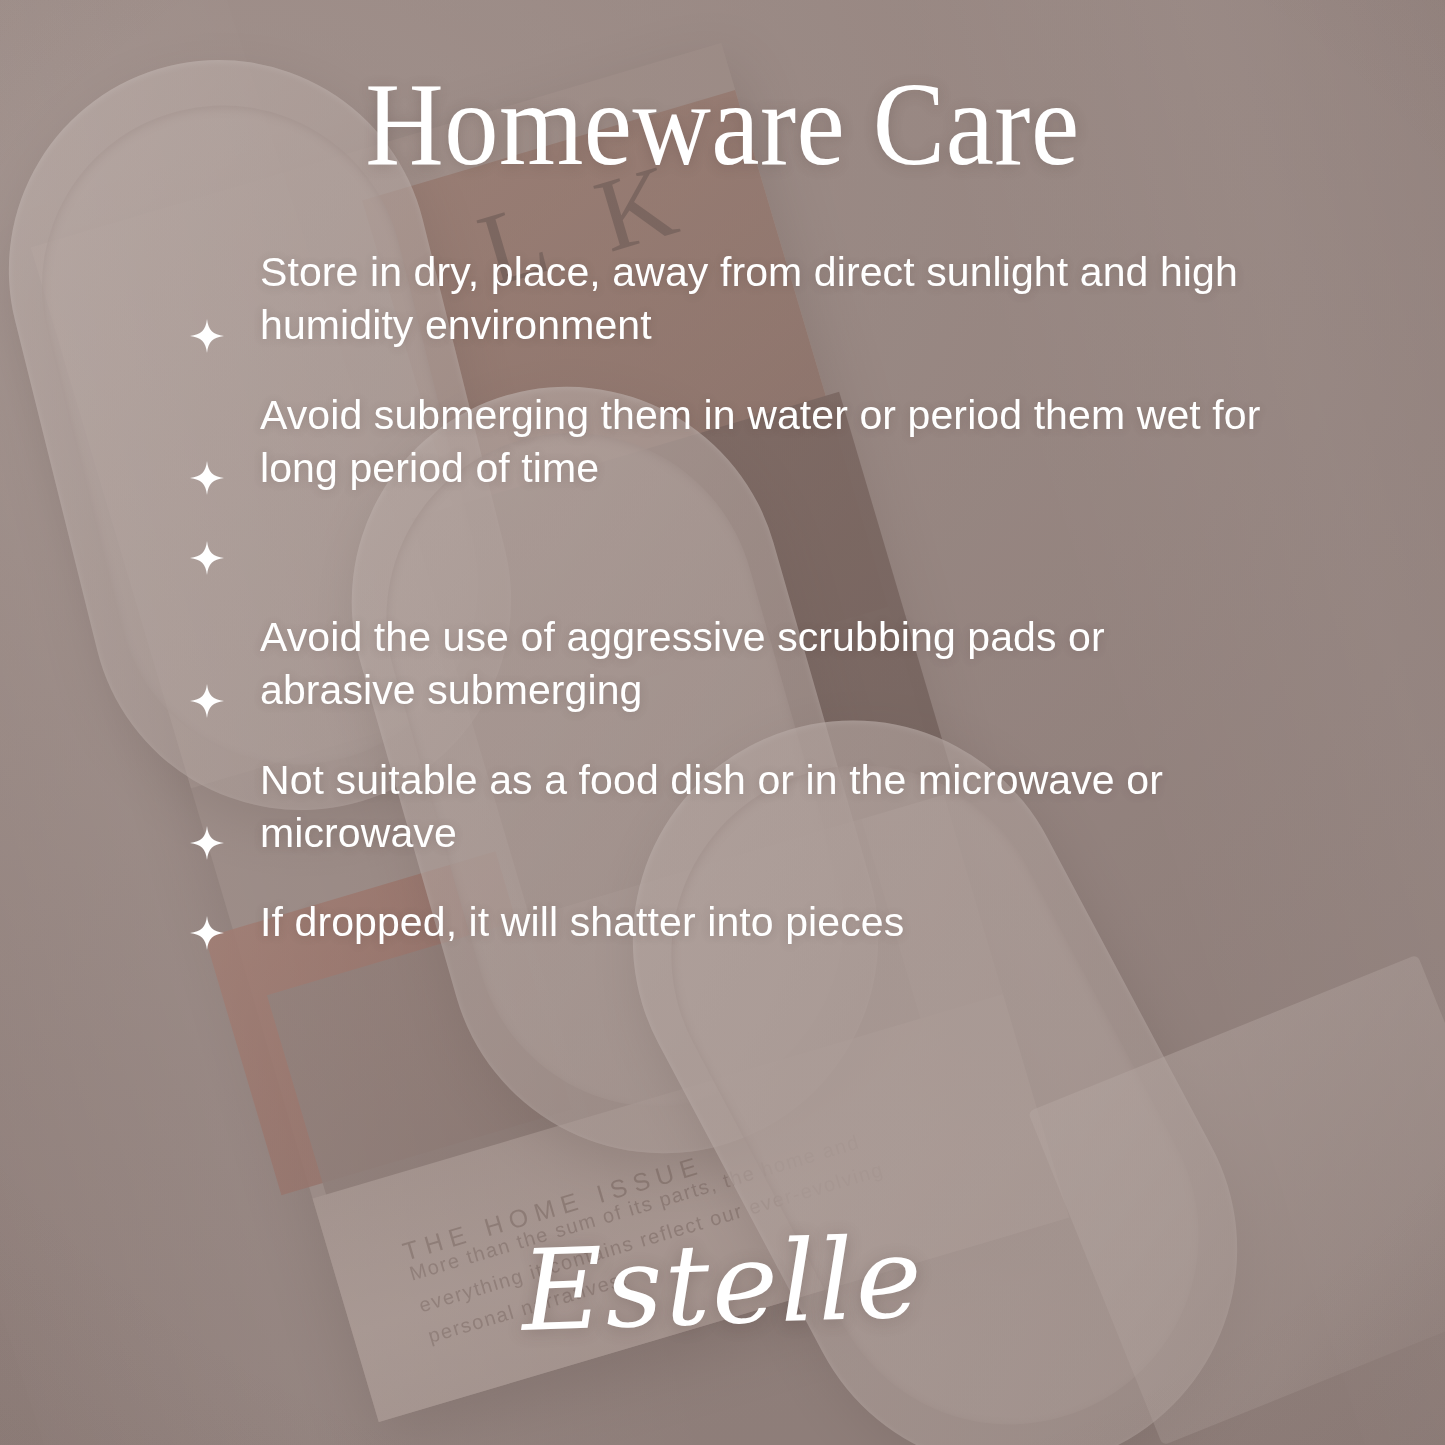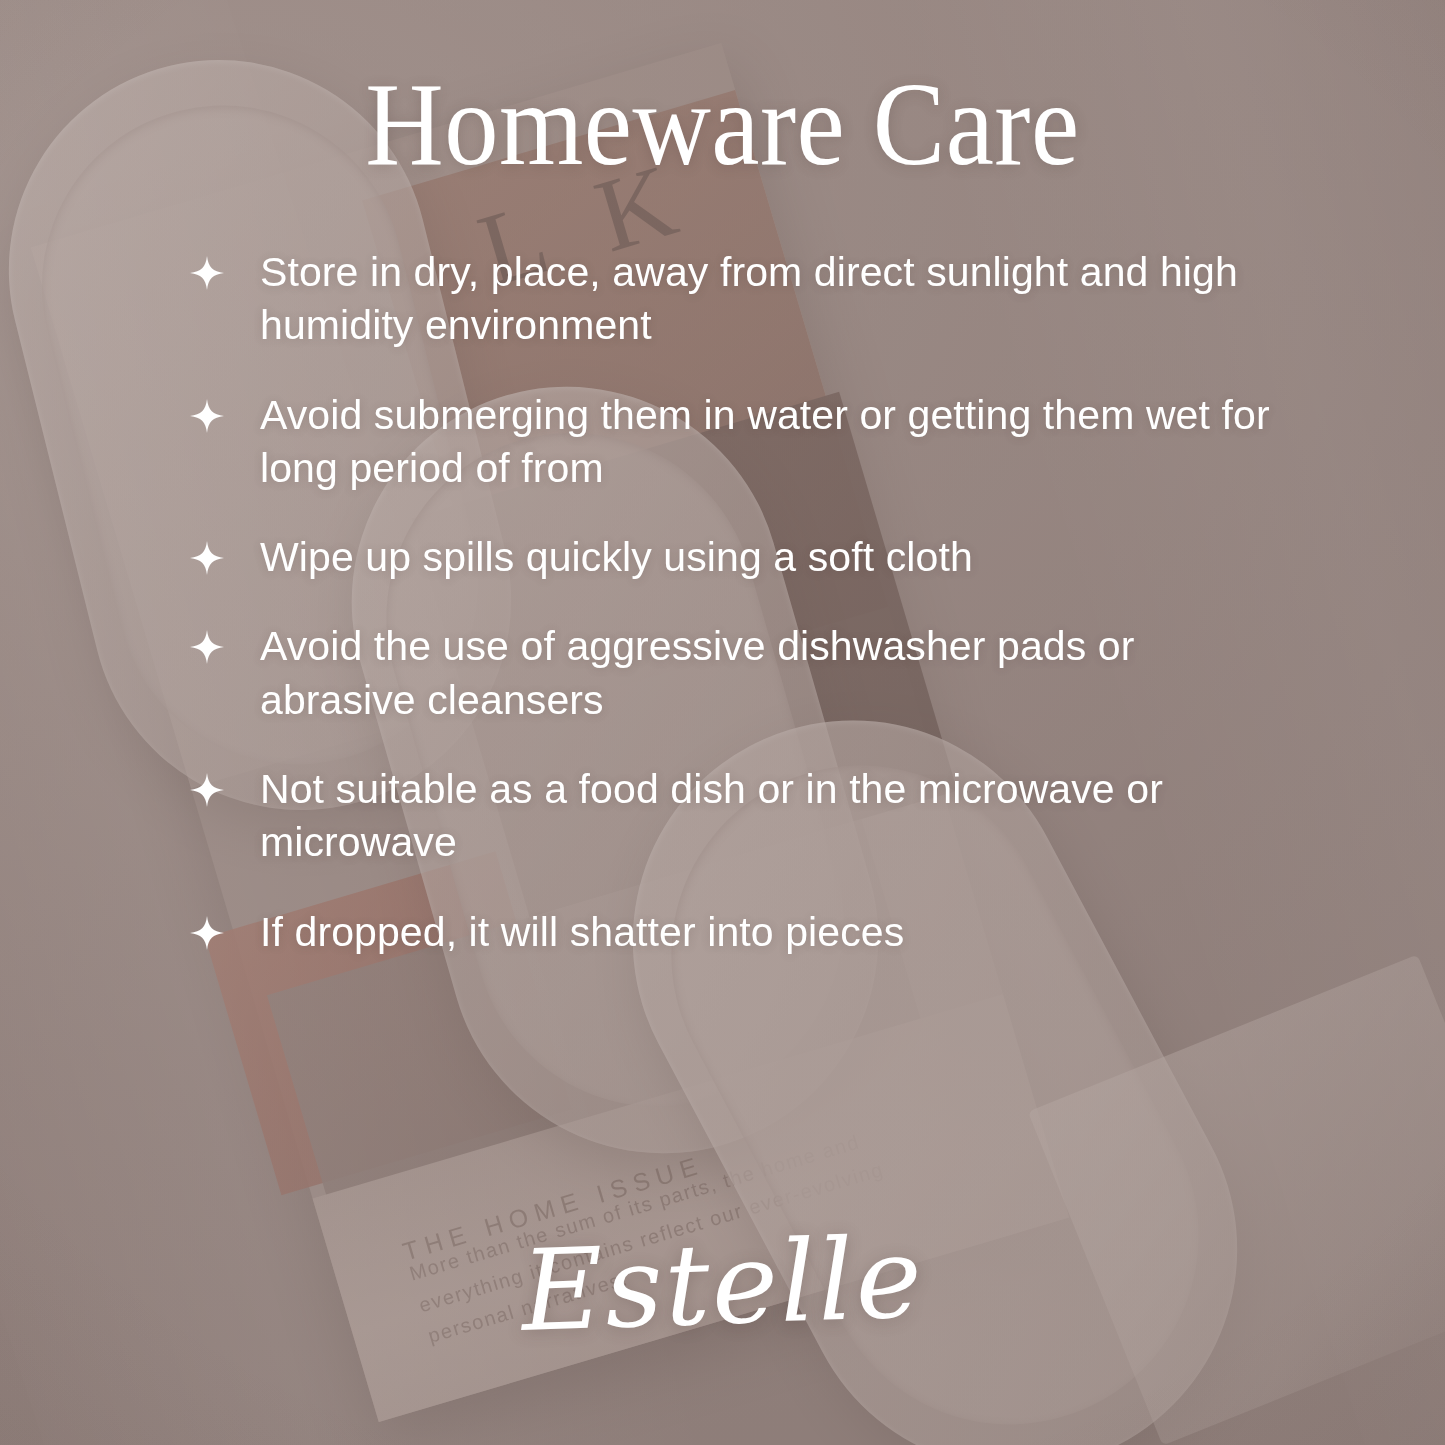--- a/index.html
+++ b/index.html
@@ -148,21 +148,21 @@
     letter-spacing:0.5px;
     text-shadow:0 2px 14px rgba(70,50,45,0.22);
     transform:scaleX(0.92);
   }
 
   .bullets {
     position:absolute; left:190px; top:246px; width:1080px;
   }
   .bullet-row {
     display:flex;
-    align-items:flex-start;
+    align-items:flex-end;
     margin-bottom:36px;
   }
   .bullet-row:last-child { margin-bottom:16px; }
 
   .spark {
     flex:0 0 auto;
     width:34px; height:34px;
     margin-top:10px;
     margin-right:36px;
   }
@@ -236,39 +236,38 @@
         </span>
         <span class="bullet-text">Store in dry, place, away from direct sunlight and high humidity environment</span>
       </div>
 
       <div class="bullet-row">
         <span class="spark">
           <svg viewBox="0 0 100 100" aria-hidden="true">
             <path d="M50 0 C54 33 67 46 100 50 C67 54 54 67 50 100 C46 67 33 54 0 50 C33 46 46 33 50 0 Z" fill="#ffffff"></path>
           </svg>
         </span>
-        <span class="bullet-text">Avoid submerging them in water or getting them wet for long period of from</span>
-      </div>
-
-      <div class="bullet-row">
-        <span class="spark">
-          <svg viewBox="0 0 100 100" aria-hidden="true">
-            <path d="M50 0 C54 33 67 46 100 50 C67 54 54 67 50 100 C46 67 33 54 0 50 C33 46 46 33 50 0 Z" fill="#ffffff"></path>
-          </svg>
-        </span>
-        <span class="bullet-text">Wipe up spills quickly using a soft cloth</span>
-      </div>
-
-      <div class="bullet-row">
-        <span class="spark">
-          <svg viewBox="0 0 100 100" aria-hidden="true">
-            <path d="M50 0 C54 33 67 46 100 50 C67 54 54 67 50 100 C46 67 33 54 0 50 C33 46 46 33 50 0 Z" fill="#ffffff"></path>
-          </svg>
-        </span>
-        <span class="bullet-text">Avoid the use of aggressive dishwasher pads or abrasive cleansers</span>
+        <span class="bullet-text">Avoid submerging them in water or period them wet for long period of time</span>
+      </div>
+
+      <div class="bullet-row">
+        <span class="spark">
+          <svg viewBox="0 0 100 100" aria-hidden="true">
+            <path d="M50 0 C54 33 67 46 100 50 C67 54 54 67 50 100 C46 67 33 54 0 50 C33 46 46 33 50 0 Z" fill="#ffffff"></path>
+          </svg>
+        </span>
+      </div>
+
+      <div class="bullet-row">
+        <span class="spark">
+          <svg viewBox="0 0 100 100" aria-hidden="true">
+            <path d="M50 0 C54 33 67 46 100 50 C67 54 54 67 50 100 C46 67 33 54 0 50 C33 46 46 33 50 0 Z" fill="#ffffff"></path>
+          </svg>
+        </span>
+        <span class="bullet-text">Avoid the use of aggressive scrubbing pads or abrasive submerging</span>
       </div>
 
       <div class="bullet-row">
         <span class="spark">
           <svg viewBox="0 0 100 100" aria-hidden="true">
             <path d="M50 0 C54 33 67 46 100 50 C67 54 54 67 50 100 C46 67 33 54 0 50 C33 46 46 33 50 0 Z" fill="#ffffff"></path>
           </svg>
         </span>
         <span class="bullet-text">Not suitable as a food dish or in the microwave or microwave</span>
       </div>

